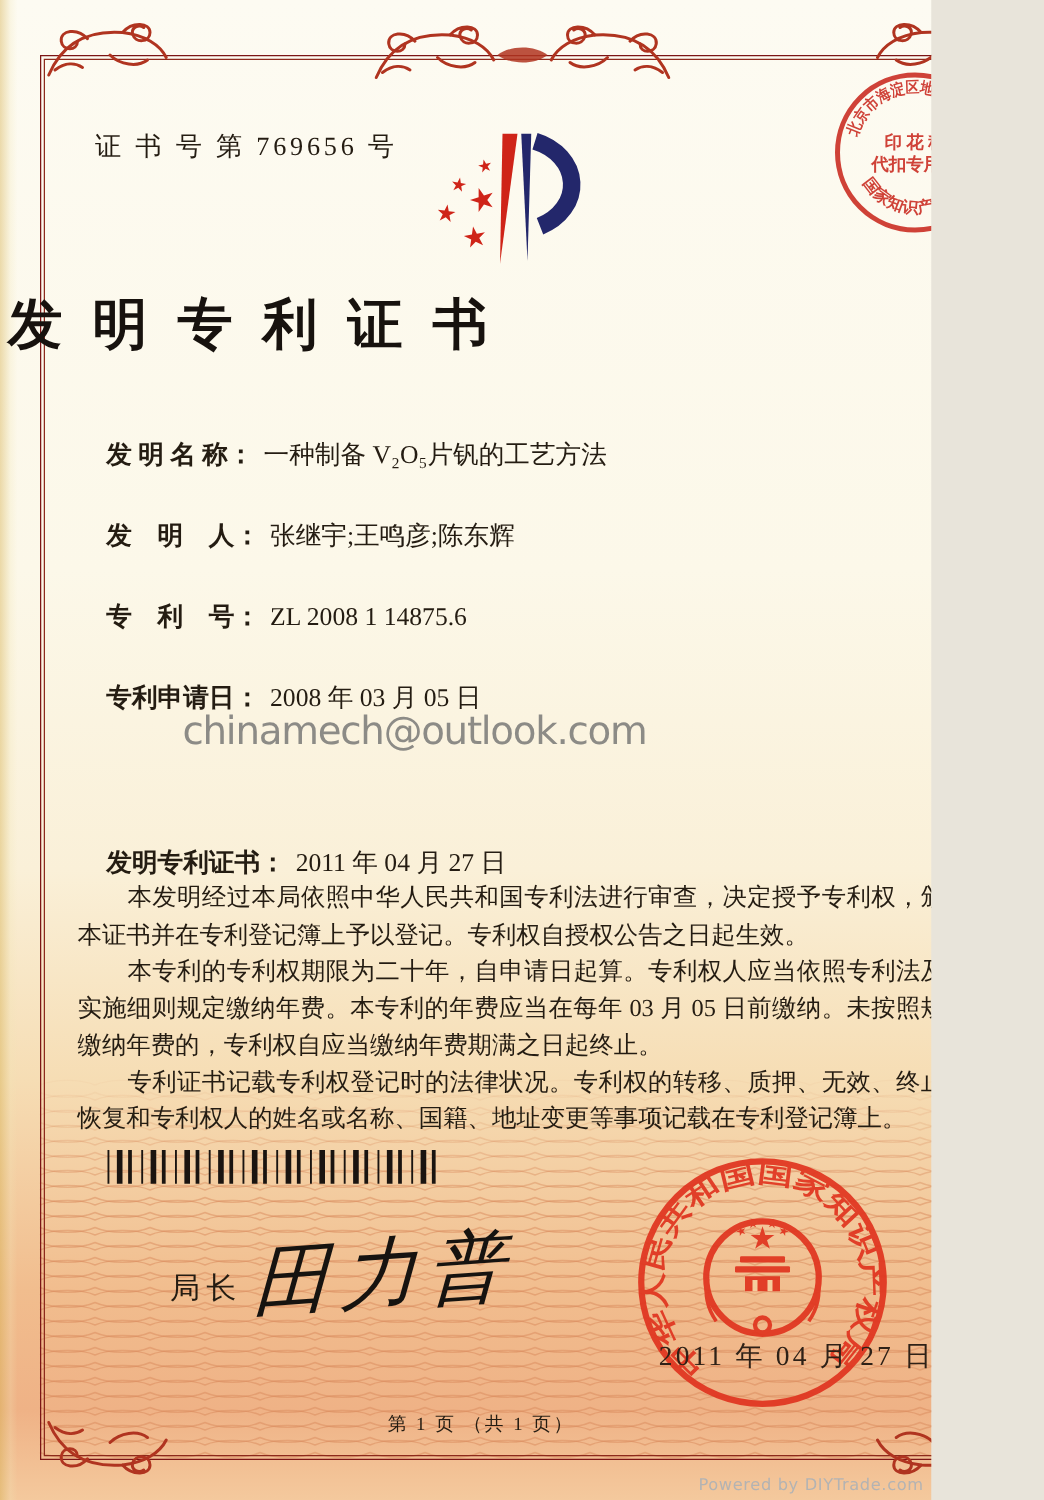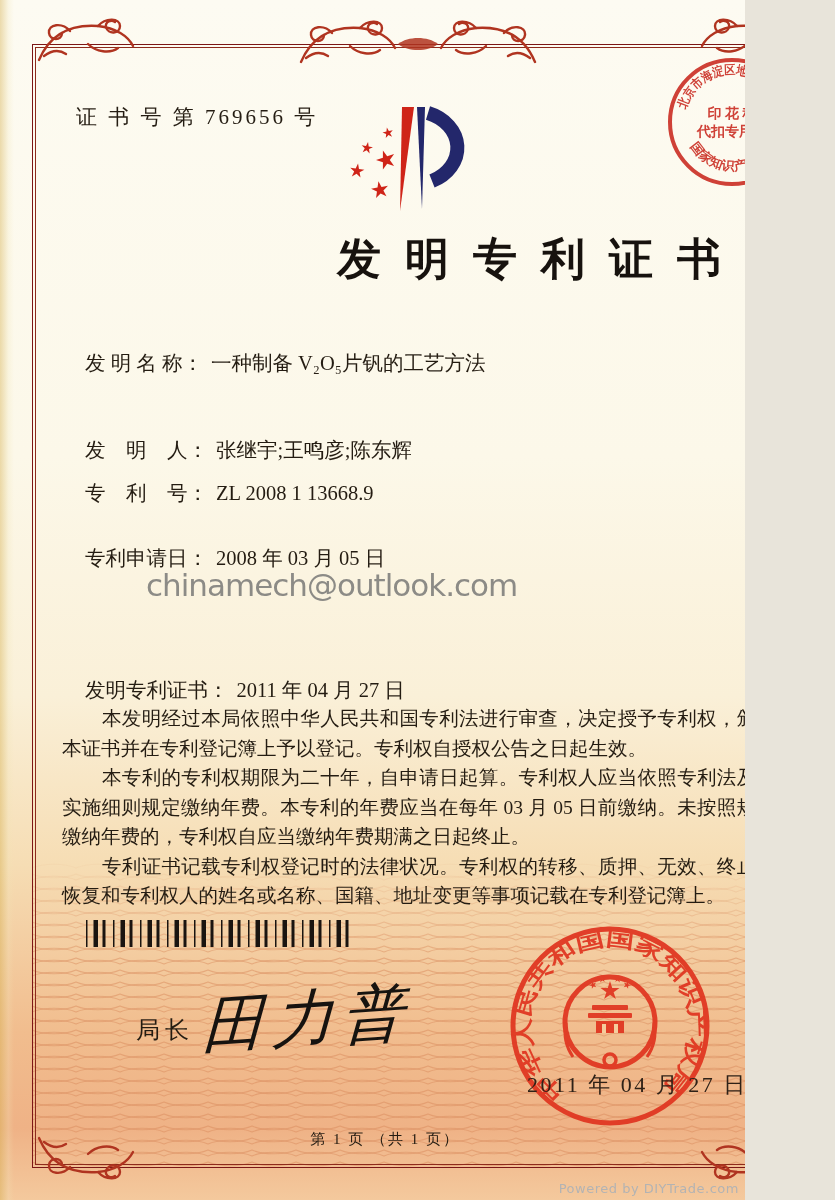--- a/index.html
+++ b/index.html
@@ -13,24 +13,24 @@
     background:linear-gradient(90deg,rgba(214,178,86,.45),rgba(240,228,180,.25) 60%,transparent);
   }
   #waves{position:absolute;left:0;top:0;z-index:0;}
   .frame{position:absolute;left:32px;top:44px;width:769px;height:1122px;
     border:1.6px solid #7c1616;z-index:1;}
   .frame::after{content:"";position:absolute;inset:2px;border:1px solid #8d2a1c;}
   .corner,.ornament-top,.defs-svg{position:absolute;z-index:1;}
   .cert-no{position:absolute;left:76px;top:103px;font-size:21px;letter-spacing:3px;z-index:2;}
   .logo{position:absolute;left:328px;top:93px;z-index:2;}
   .stamp{position:absolute;left:666px;top:56px;opacity:.88;z-index:3;}
-  .title{position:absolute;left:0;right:0;top:230px;text-align:right;font-size:44px;
+  .title{position:absolute;left:0;right:0;top:230px;text-align:left;font-size:44px;
     font-weight:700;letter-spacing:24px;padding-left:6px;color:#17120e;z-index:2;}
   .row{position:absolute;left:85px;font-size:20.5px;white-space:nowrap;z-index:2;}
-  .row .lab{margin-right:8px;}
+  .row .lab{margin-right:8px;font-weight:bold;}
   .watermark{position:absolute;left:146px;top:567px;z-index:5;
     font-family:"DejaVu Sans","Liberation Sans",sans-serif;font-size:31px;
     color:#6e6e6e;opacity:.78;letter-spacing:-1px;white-space:nowrap;}
   .body-text{position:absolute;left:62px;top:704px;width:714px;z-index:2;}
   .body-text p{margin:0;font-size:19.5px;line-height:29.5px;text-align:justify;text-indent:2.05em;}
   .barcode{position:absolute;left:84px;top:920px;z-index:2;}
   .sig-title{position:absolute;left:136px;top:1014px;font-size:24px;letter-spacing:5px;z-index:4;}
   .sig-name{position:absolute;left:198px;top:960px;z-index:4;}
   .seal{position:absolute;left:503px;top:919px;opacity:.93;z-index:3;}
   .seal-date{position:absolute;left:527px;top:1070px;font-size:22px;letter-spacing:2.5px;
@@ -159,25 +159,25 @@
     </text>
     <text x="66" y="62" text-anchor="middle" font-size="14" font-weight="700" fill="#c9281e">印 花 税</text>
     <text x="66" y="80" text-anchor="middle" font-size="14" font-weight="700" fill="#c9281e">代扣专用章</text>
   </svg>
 
   <div class="title">发明专利证书</div>
 
   <div class="row" style="top:349px">
     <span class="lab">发 明 名 称：</span><span>一种制备 V₂O₅片钒的工艺方法</span>
   </div>
-  <div class="row" style="top:436px">
+  <div class="row" style="top:414px">
     <span class="lab">发　明　人：</span><span>张继宇;王鸣彦;陈东辉</span>
   </div>
   <div class="row" style="top:479px">
-    <span class="lab">专　利　号：</span><span>ZL 2008 1 13668.9</span>
+    <span class="lab">专　利　号：</span><span>ZL 2008 1 14875.6</span>
   </div>
   <div class="row" style="top:544px">
     <span class="lab">专利申请日：</span><span>2008 年 03 月 05 日</span>
   </div>
   <div class="row" style="top:676px">
     <span class="lab">发明专利证书：</span><span>2011 年 04 月 27 日</span>
   </div>
 
   <div class="watermark">chinamech@outlook.com</div>
 

